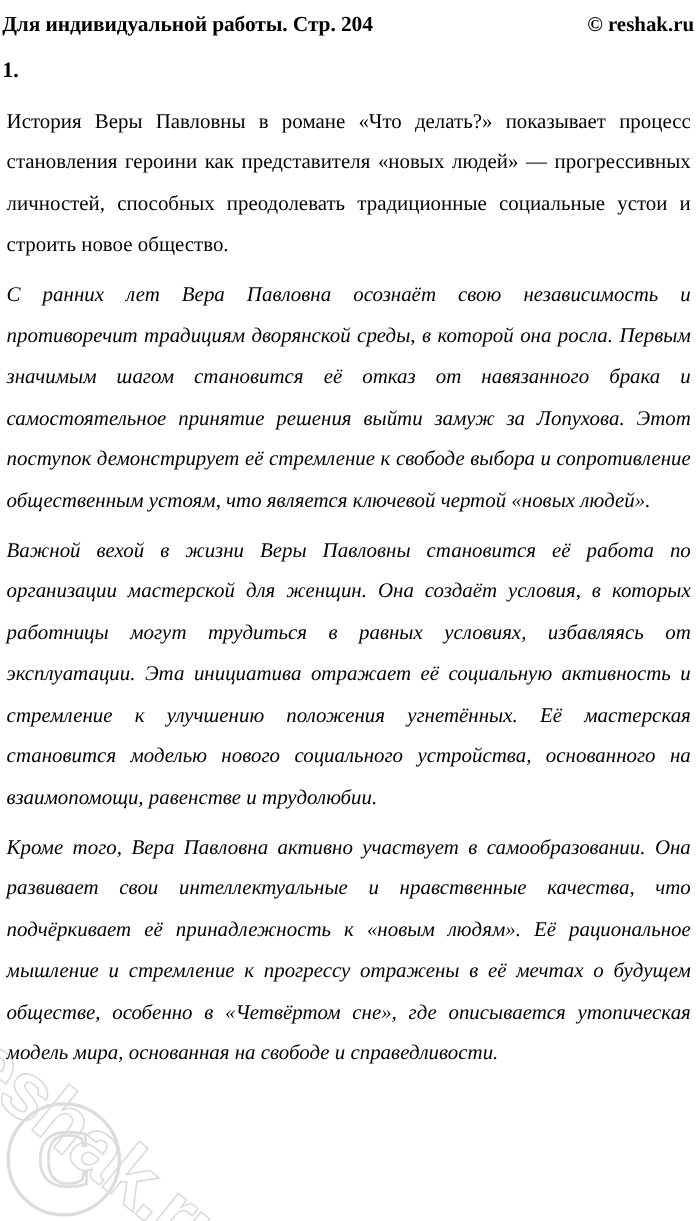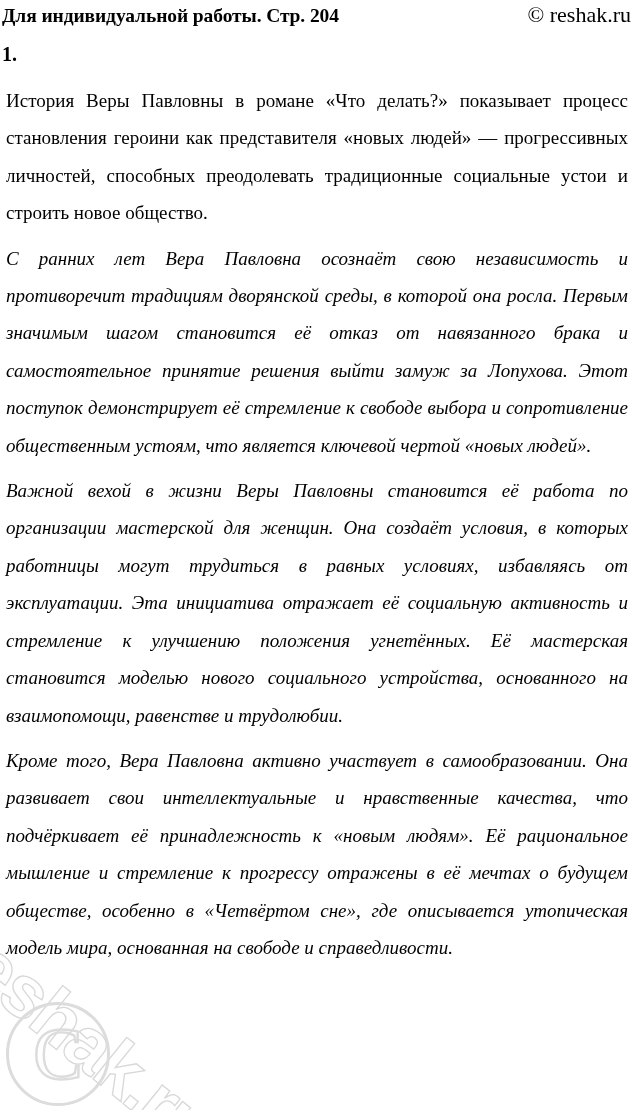--- a/index.html
+++ b/index.html
@@ -76,32 +76,32 @@
   .content {
     position: relative;
     z-index: 2;
     padding: 0 3px 0 2px;
   }
 
   .header-row {
     display: flex;
     align-items: baseline;
     justify-content: space-between;
-    padding-top: 2px;
+    padding-top: 12px;
     height: 26px;
   }
   .header-title {
     font-size: 19.5px;
     font-weight: bold;
     letter-spacing: -0.1px;
     white-space: nowrap;
   }
   .header-credit {
-    font-size: 22px;
-    font-weight: normal;
+    font-size: 19px;
+    font-weight: bold;
     white-space: nowrap;
     padding-right: 1px;
     margin-left: 40px;
   }
 
   .task-number {
     font-size: 20px;
     font-weight: bold;
     margin-top: 16px;
     line-height: 1;

